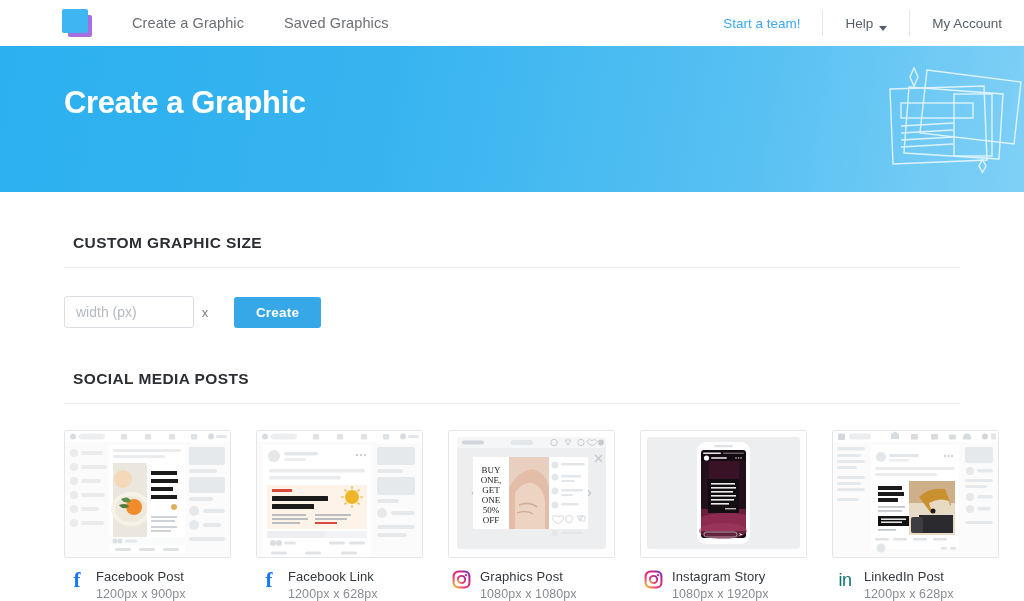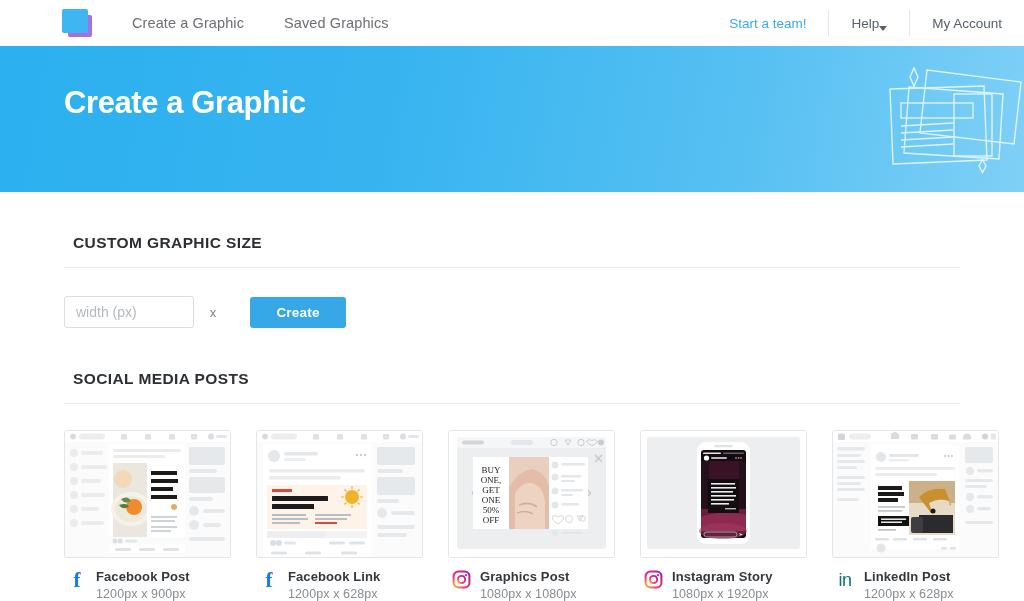--- a/index.html
+++ b/index.html
@@ -50,21 +50,21 @@
     cursor: pointer;
   }
   .nav-right {
     margin-left: auto;
     display: flex; align-items: center;
     gap: 0;
     padding-right: 0;
   }
   .nav-right .item { padding: 0 22px; font-size: 13.5px; color: #57606a; white-space: nowrap; cursor: pointer; }
   .nav-right .team { color: #3aa9ef; text-align: right; }
-  .nav-right .help { display: flex; align-items: flex-end; }
+  .nav-right .help { display: flex; align-items: flex-end; gap: 6px; }
   .caret {
     width: 0; height: 0;
     border-left: 4px solid transparent;
     border-right: 4px solid transparent;
     border-top: 5px solid #57606a;
     display: inline-block;
   }
   .hdr-divider {
     width: 1px; height: 26px; background: #e4e7ea;
   }
@@ -95,56 +95,56 @@
     font-size: 15.5px; font-weight: bold; color: #2b2f33;
     letter-spacing: .4px;
     margin-left: 9px;
   }
   .section-rule {
     margin-top: 15px;
     height: 1px; background: #e8eaed;
   }
 
   
-  .size-row { display: flex; align-items: center; margin-top: 28px; gap: 8px; }
+  .size-row { display: flex; align-items: center; margin-top: 28px; gap: 0; }
   .txt-input {
     width: 130px; height: 32px;
     border: 1px solid #d9dde1; border-radius: 3px;
     background: #fff;
     font-size: 14px; color: #33383d;
     padding: 0 11px;
     font-family: "Liberation Sans", sans-serif;
     outline: none;
   }
   .txt-input::placeholder { color: #b4bac0; }
   .x-sep { width: 22px; text-align: center; font-size: 13px; color: #7d8388; }
   .create-btn {
     margin-left: 18px;
-    width: 96px; height: 31px;
+    width: 87px; height: 31px;
     background: #36a8e8; border: none; border-radius: 3px;
     color: #ffffff; font-size: 13.5px; font-weight: bold;
     letter-spacing: .2px;
     font-family: "Liberation Sans", sans-serif;
     cursor: pointer;
   }
 
   
   .cards { display: flex; margin-top: 26px; gap: 25px; }
   .card { width: 167px; cursor: pointer; }
   .thumb {
     width: 167px; height: 128px;
     border: 1px solid #e4e7ea; border-radius: 2px;
     background: #ffffff;
     overflow: hidden;
     position: relative;
   }
   .card-meta { display: flex; margin-top: 11px; align-items: flex-start; }
   .brand-icon { width: 26px; flex: none; display: flex; justify-content: center; padding-top: 1px; }
   .card-text { margin-left: 6px; }
-  .card-name { font-size: 13px; font-weight: bold; color: #33383d; letter-spacing: .1px; }
+  .card-name { font-size: 13px; font-weight: normal; color: #33383d; letter-spacing: .1px; }
   .card-dims { font-size: 12.5px; color: #868c92; margin-top: 3px; letter-spacing: .1px; }
 
   
   .fb-icon { font-size: 21px; font-weight: bold; color: #1877f2; line-height: 1;
              font-family: "Liberation Serif", serif; }
   .li-icon { font-size: 18px; font-weight: normal; color: #0f766e; line-height: 1.2;
              letter-spacing: -0.5px; }
   .ig-icon { width: 19px; height: 19px; }
 </style>
 </head>

